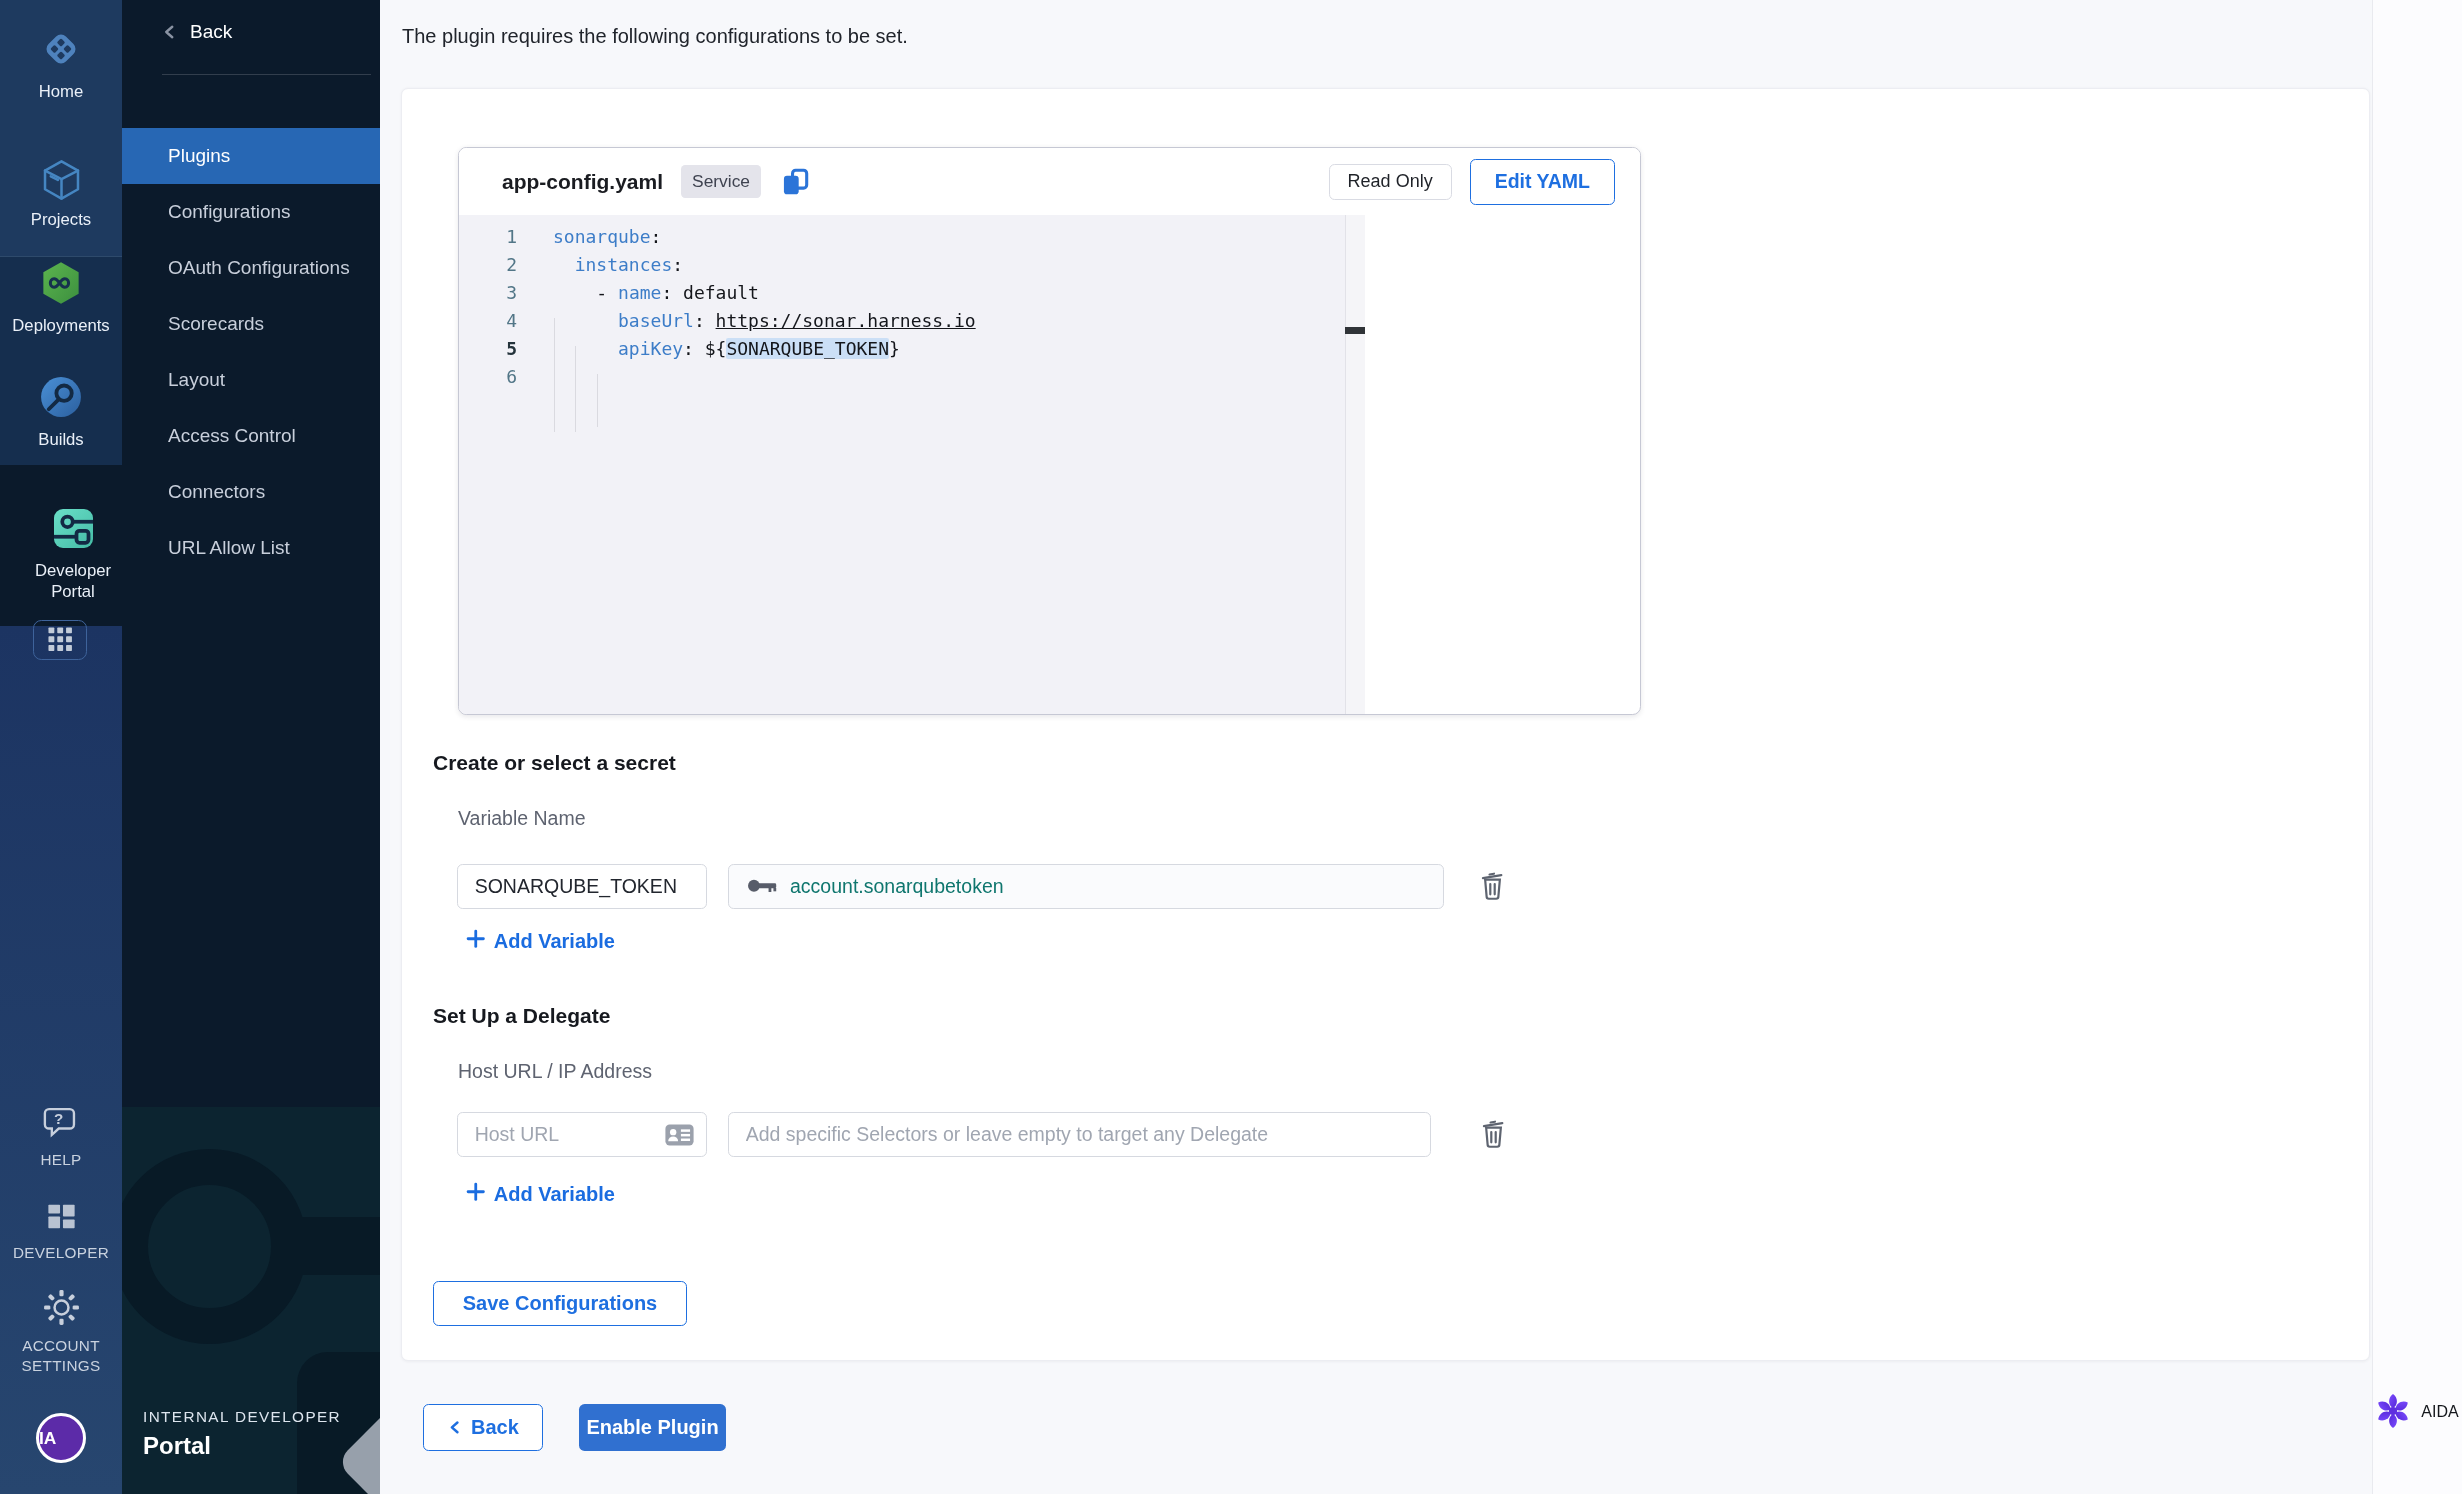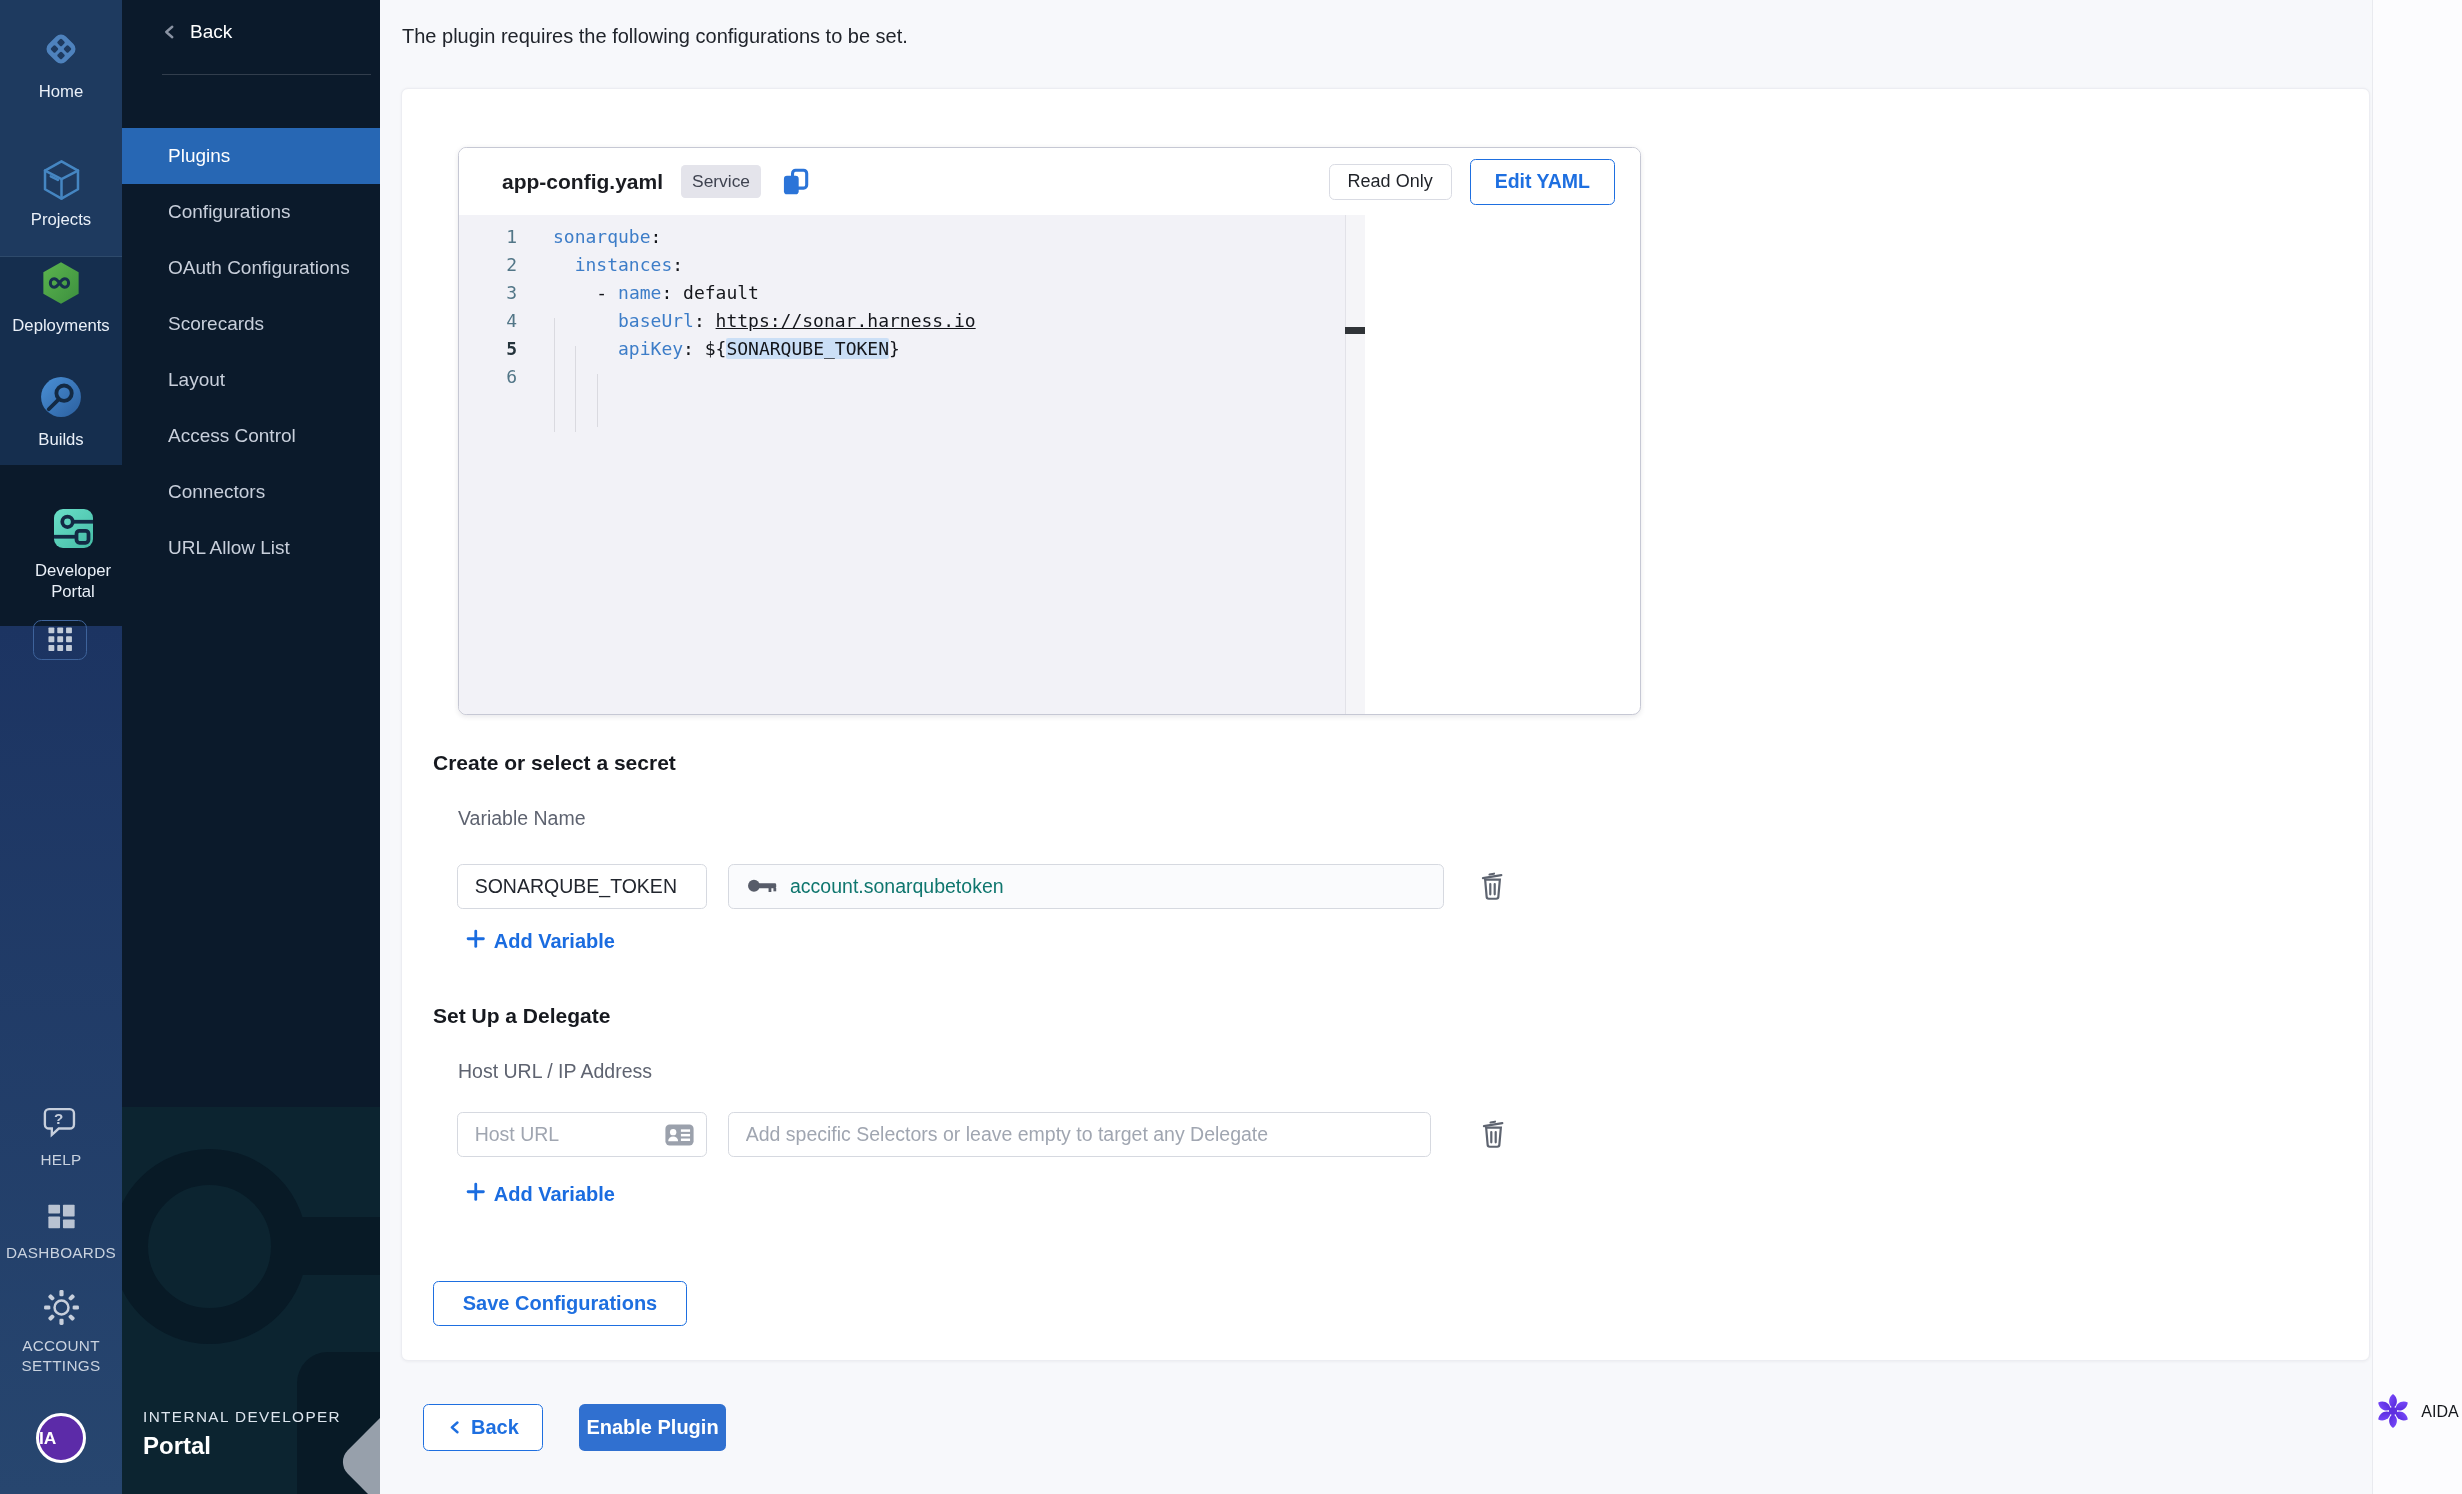--- a/index.html
+++ b/index.html
@@ -208,21 +208,21 @@
       <span>
         <svg width="35" height="35" viewBox="0 0 48 48">
             <g fill="#B9C3D2">
               <rect x="6" y="8" width="16" height="12" rx="1"></rect>
               <rect x="26" y="8" width="16" height="16" rx="1"></rect>
               <rect x="6" y="24" width="16" height="16" rx="1"></rect>
               <rect x="26" y="28" width="16" height="12" rx="1"></rect>
             </g>
           </svg>
       </span>
-      <span class="rail-label-sm">DASHBOARDS</span>
+      <span class="rail-label-sm">DEVELOPER</span>
     </div>
 
     <div class="rail-item" style="top:1288px;">
       <span>
         <svg width="39" height="39" viewBox="0 0 56 56" fill="none">
             <circle cx="28" cy="28" r="10" stroke="#C7CFDC" stroke-width="3.6"></circle>
             <g fill="#C7CFDC">
               <rect x="25" y="3" width="6" height="9" rx="2"></rect>
               <rect x="25" y="3" width="6" height="9" rx="2" transform="rotate(45 28 28)"></rect>
               <rect x="25" y="3" width="6" height="9" rx="2" transform="rotate(90 28 28)"></rect>

